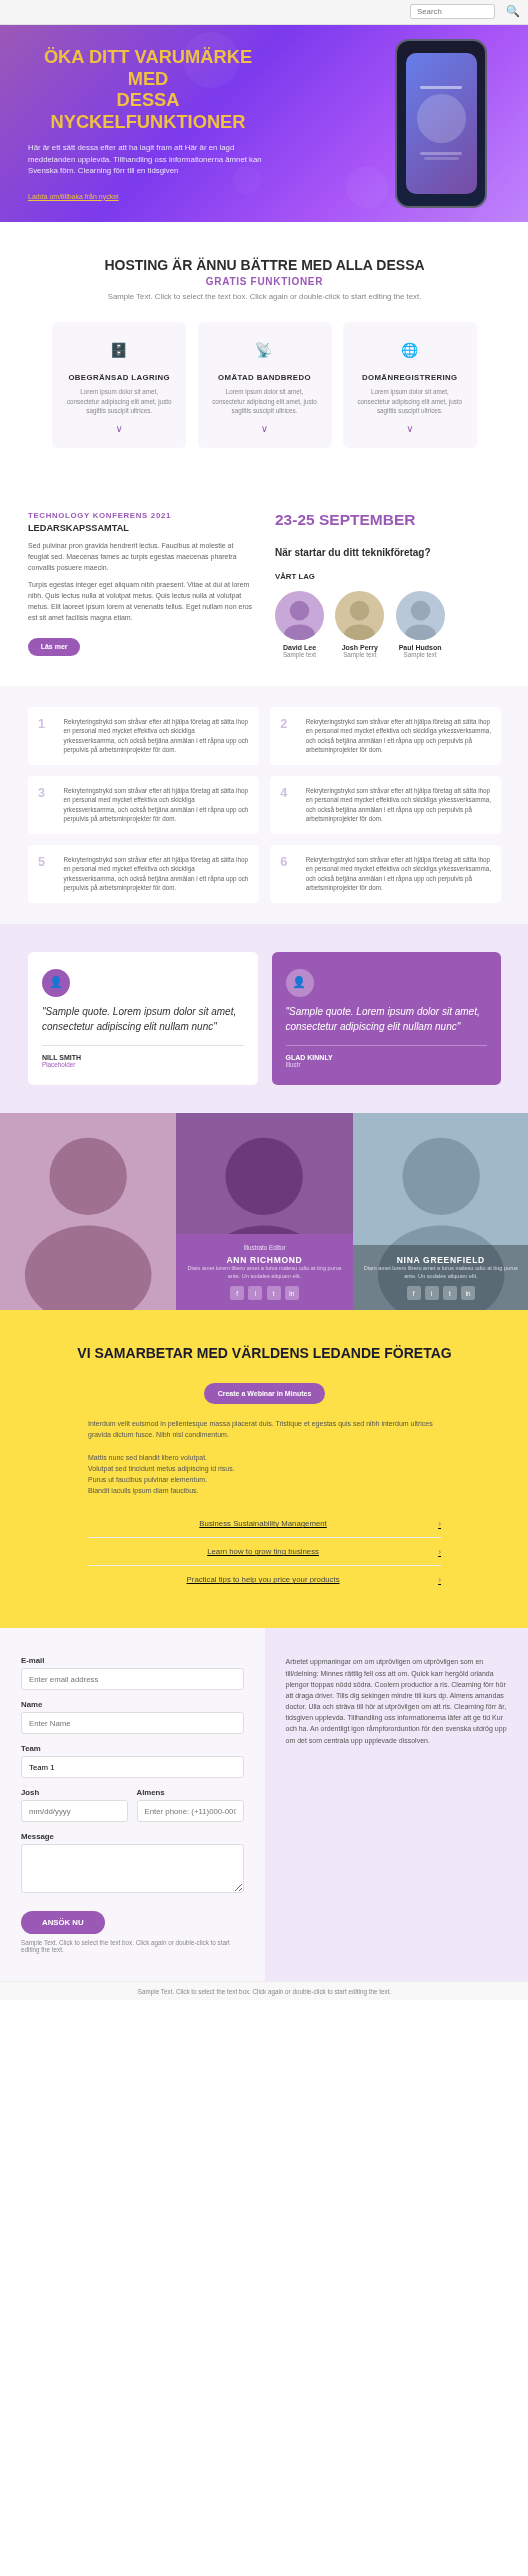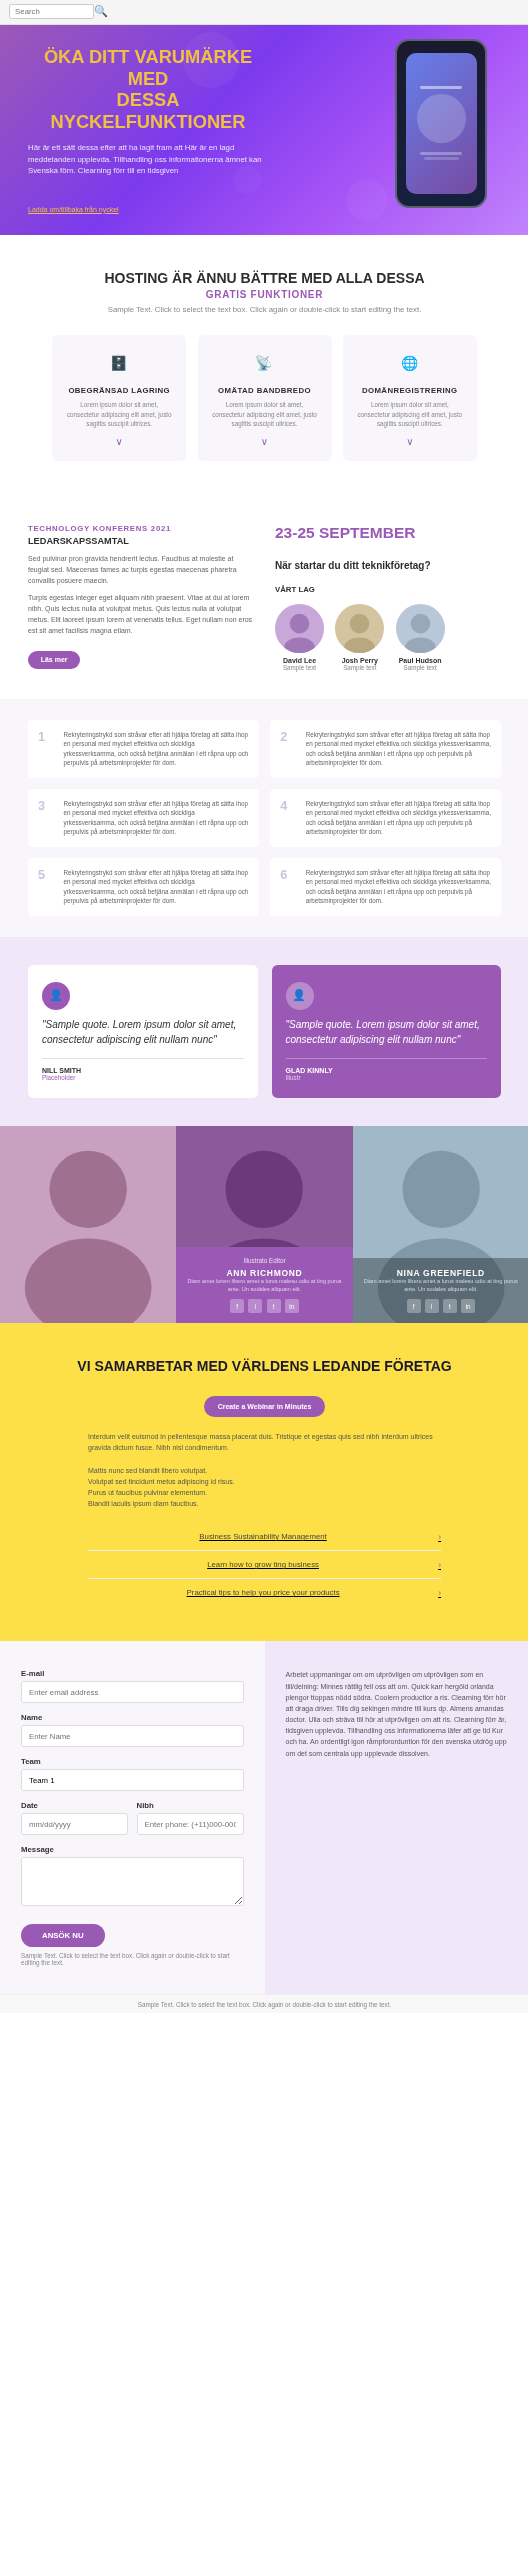--- a/index.html
+++ b/index.html
@@ -4,22 +4,23 @@
   <style>
     * { box-sizing: border-box; margin: 0; padding: 0; }
     body { font-family: Arial, sans-serif; width: 529px; background: #fff; overflow-x: hidden; }
 
     
     .search-bar {
       background: #f5f5f5;
       padding: 4.2px 8.5px;
       display: flex;
       align-items: center;
-      gap: 1px;
+      gap: 11px;
       border-bottom: 0.7px solid #e0e0e0;
+      justify-content: flex-end;
     }
     .search-bar input {
       border: 0.7px solid #ccc;
       border-radius: 2.1px;
       padding: 2.1px 5.6px;
       font-size: 7.8px;
       width: 85px;
     }
 
     
@@ -55,21 +56,21 @@
       line-height: 1.2;
       margin-bottom: 8.5px;
       text-transform: uppercase;
       text-align: center;
     }
     .hero h1 span { color: #f0c040; }
     .hero p {
       font-size: 7.8px;
       color: rgba(255,255,255,0.85);
       line-height: 1.5;
-      margin-bottom: 25px;
+      margin-bottom: 12px;
     }
     .hero-link {
       font-size: 7px;
       color: #f0c040;
       text-decoration: underline;
       cursor: pointer;
     }
     .hero-phone {
       position: absolute;
       right: 42px;
@@ -803,25 +804,25 @@
       <input type="text" class="form-input" placeholder="Enter Name" style="">
     </div>
     <div class="form-group">
       <label class="form-label">Team</label>
       <select class="form-select">
         <option>Team 1</option>
       </select>
     </div>
     <div class="form-row">
       <div class="form-group">
-        <label class="form-label">Date</label>
+        <label class="form-label">Josh</label>
         <input type="text" class="form-input" placeholder="mm/dd/yyyy" style="">
       </div>
       <div class="form-group">
-        <label class="form-label">Nibh</label>
+        <label class="form-label">Almens</label>
         <input type="tel" class="form-input" placeholder="Enter phone: (+11)000-0000" style="">
       </div>
     </div>
     <div class="form-group">
       <label class="form-label">Message</label>
       <textarea class="form-textarea" style=""></textarea>
     </div>
     <button class="submit-btn">ANSÖK NU</button>
     <p class="form-note">Sample Text. Click to select the text box. Click again or double-click to start editing the text.</p>
   </div>

